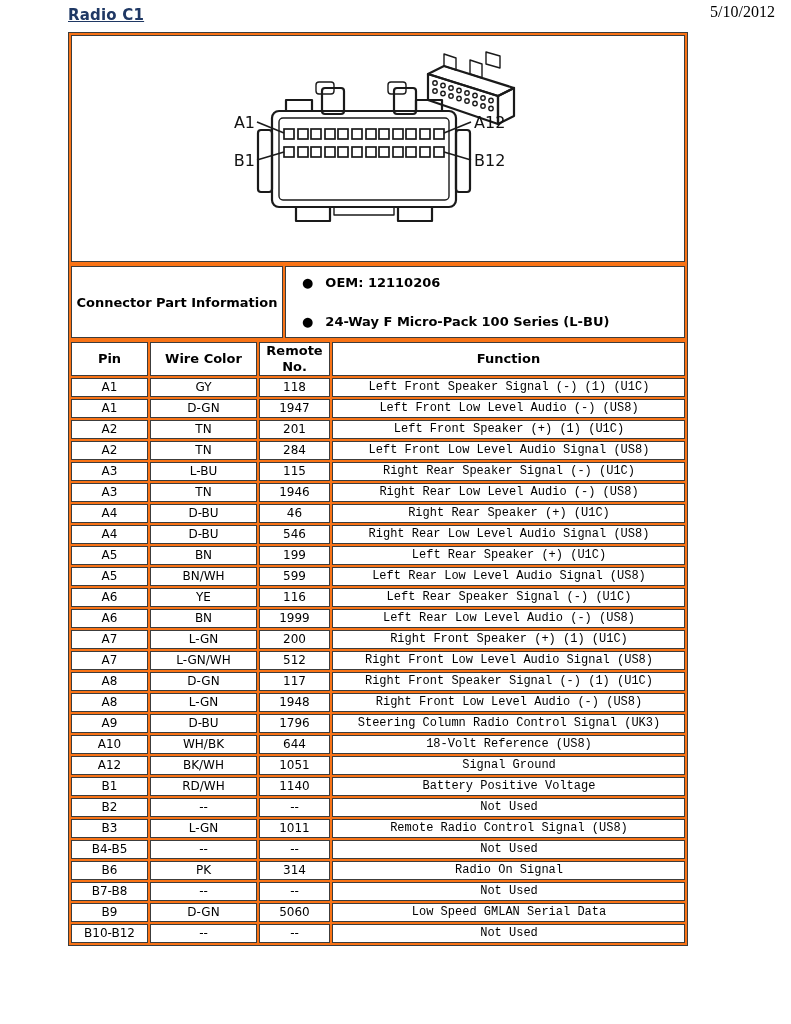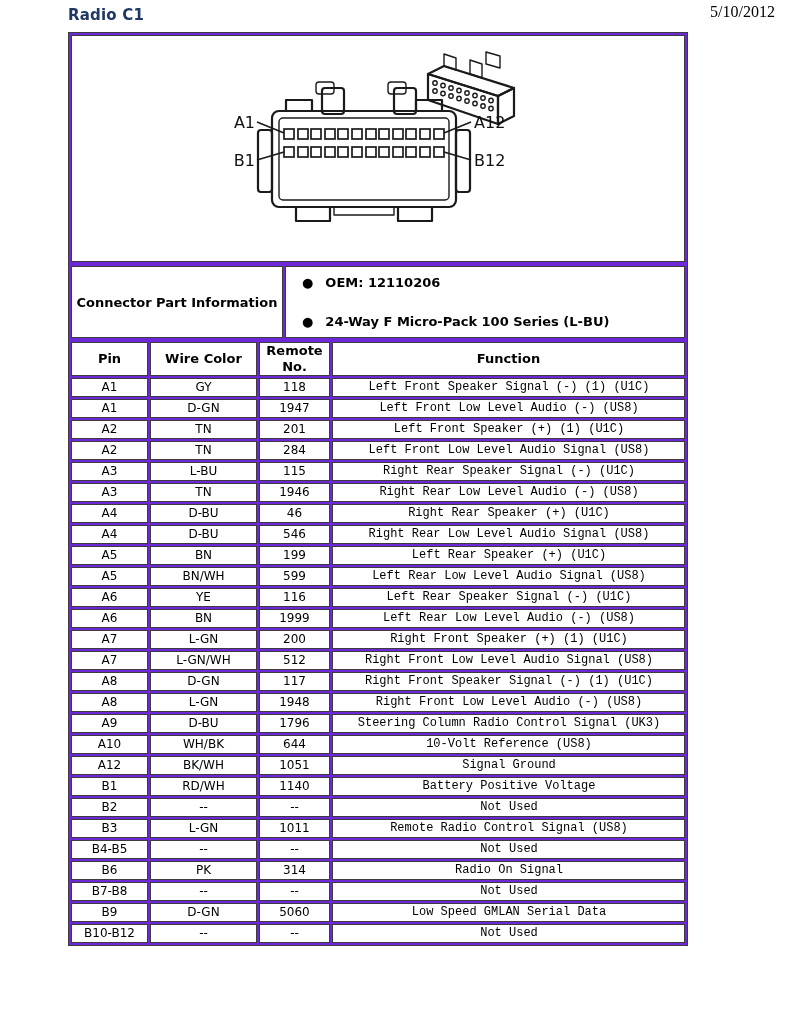--- a/index.html
+++ b/index.html
@@ -9,33 +9,34 @@
     position: relative;
     font-family: "DejaVu Sans", sans-serif;
     color: #000;
   }
   
   .page-header { position: relative; height: 32px; }
   .page-title {
     position: absolute; left: 68px; top: 6px;
     font-size: 15px; font-weight: bold;
     color: #1F3864;
+    text-decoration: underline;
     letter-spacing: 0.2px;
   }
   .page-date {
     position: absolute; right: 16px; top: 3px;
     font-family: "Liberation Serif", serif;
     font-size: 16px;
   }
   
   .sheet {
     margin-left: 68px;
     width: 620px;
     border: 1px solid #3c3c3c;
-    background: #6d28d9;
+    background: #f97316;
   }
   table { border-collapse: separate; border-spacing: 2px; width: 100%; table-layout: fixed; }
   td, th {
     border: 1px solid #3c3c3c;
     background: #fff;
     font-size: 12px;
     vertical-align: middle;
   }
   
   .img-cell { height: 224px; padding: 0; text-align: center; }
@@ -324,21 +325,21 @@
           <td class="cell-center">A9</td>
           <td class="cell-center">D-BU</td>
           <td class="cell-center">1796</td>
           <td class="cell-left">Steering Column Radio Control Signal (UK3)</td>
         </tr>
 
         <tr>
           <td class="cell-center">A10</td>
           <td class="cell-center">WH/BK</td>
           <td class="cell-center">644</td>
-          <td class="cell-left">10-Volt Reference (US8)</td>
+          <td class="cell-left">18-Volt Reference (US8)</td>
         </tr>
 
 
         <tr>
           <td class="cell-center">A12</td>
           <td class="cell-center">BK/WH</td>
           <td class="cell-center">1051</td>
           <td class="cell-left">Signal Ground</td>
         </tr>
 

